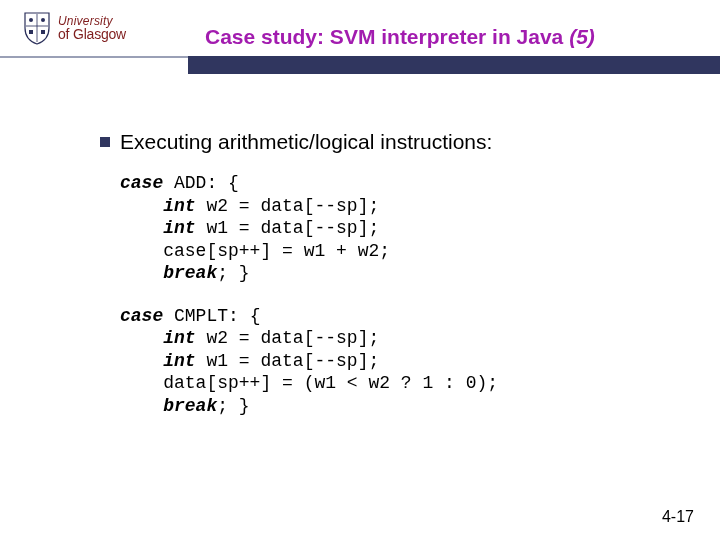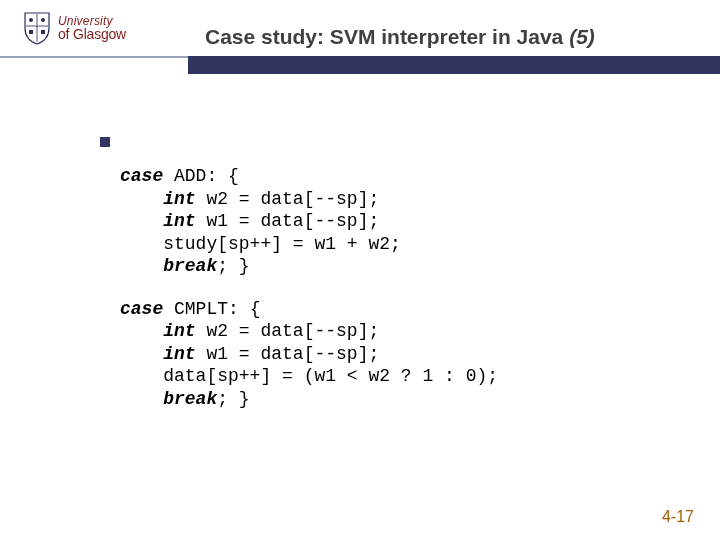--- a/index.html
+++ b/index.html
@@ -30,21 +30,21 @@
     line-height: 1;
   }
   .logo-uni { font-size: 12px; font-style: italic; letter-spacing: 0.2px; }
   .logo-glas { font-size: 14px; font-weight: 500; letter-spacing: -0.2px; }
   .title {
     position: absolute;
     left: 205px;
     top: 25px;
     font-size: 21px;
     font-weight: bold;
-    color: #404040;
+    color: #a21caf;
   }
   .title-ital { font-style: italic; }
   .rule-wrap {
     position: absolute;
     top: 56px;
     left: 0;
     width: 720px;
     height: 24px;
   }
   .rule-thin {
@@ -94,21 +94,21 @@
     margin-left: 20px;
     line-height: 1.25;
     margin-bottom: 20px;
   }
   .code b { font-weight: bold; font-style: italic; }
   .slidenum {
     position: absolute;
     right: 26px;
     bottom: 14px;
     font-size: 16px;
-    color: #a16207;
+    color: #000000;
   }
 </style>
 </head>
 <body>
 
 <div class="header">
   <div class="logo">
     <svg width="30" height="36" viewBox="0 0 30 36">
       <path d="M3 3 H27 V18 Q27 30 15 34 Q3 30 3 18 Z" fill="none" stroke="#2a2f5a" stroke-width="1.2"></path>
       <line x1="15" y1="4" x2="15" y2="32" stroke="#2a2f5a" stroke-width="0.8"></line>
@@ -128,26 +128,27 @@
   </div>
   <div class="rule-wrap">
     <div class="rule-thin"></div>
     <div class="rule-thick"></div>
   </div>
 </div>
 
 <div class="content">
   <div class="bullet-row">
     <div class="bullet"></div>
+    <div class="bullet-text">Executing arithmetic/logical instructions:</div>
   </div>
 
   <div class="code"><b>case</b><span> ADD: {</span>
     <b>int</b><span> w2 = data[--sp];</span>
     <b>int</b><span> w1 = data[--sp];</span>
-<span>    study[sp++] = w1 + w2;</span>
+<span>    case[sp++] = w1 + w2;</span>
     <b>break</b><span>; }</span></div>
 
   <div class="code"><b>case</b><span> CMPLT: {</span>
     <b>int</b><span> w2 = data[--sp];</span>
     <b>int</b><span> w1 = data[--sp];</span>
 <span>    data[sp++] = (w1 &lt; w2 ? 1 : 0);</span>
     <b>break</b><span>; }</span></div>
 </div>
 
 <div class="slidenum">4-17</div>

